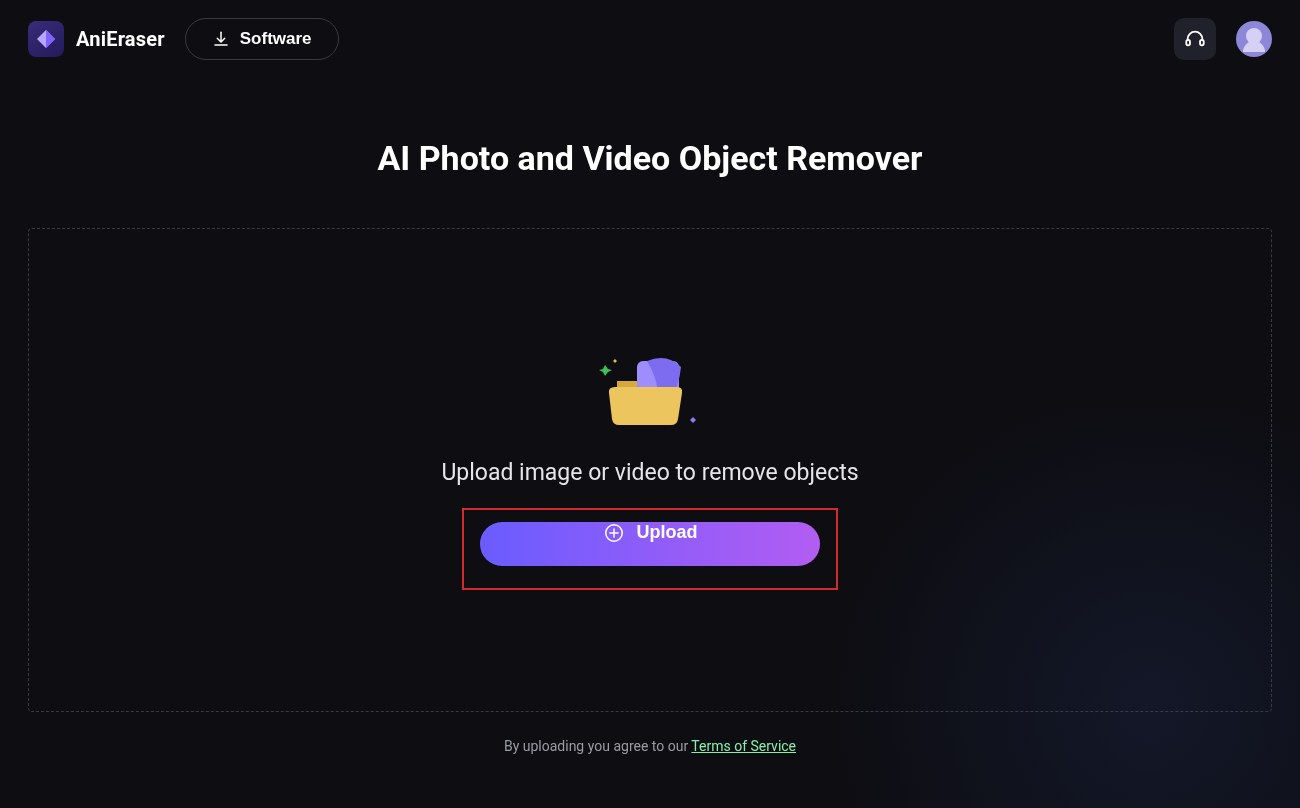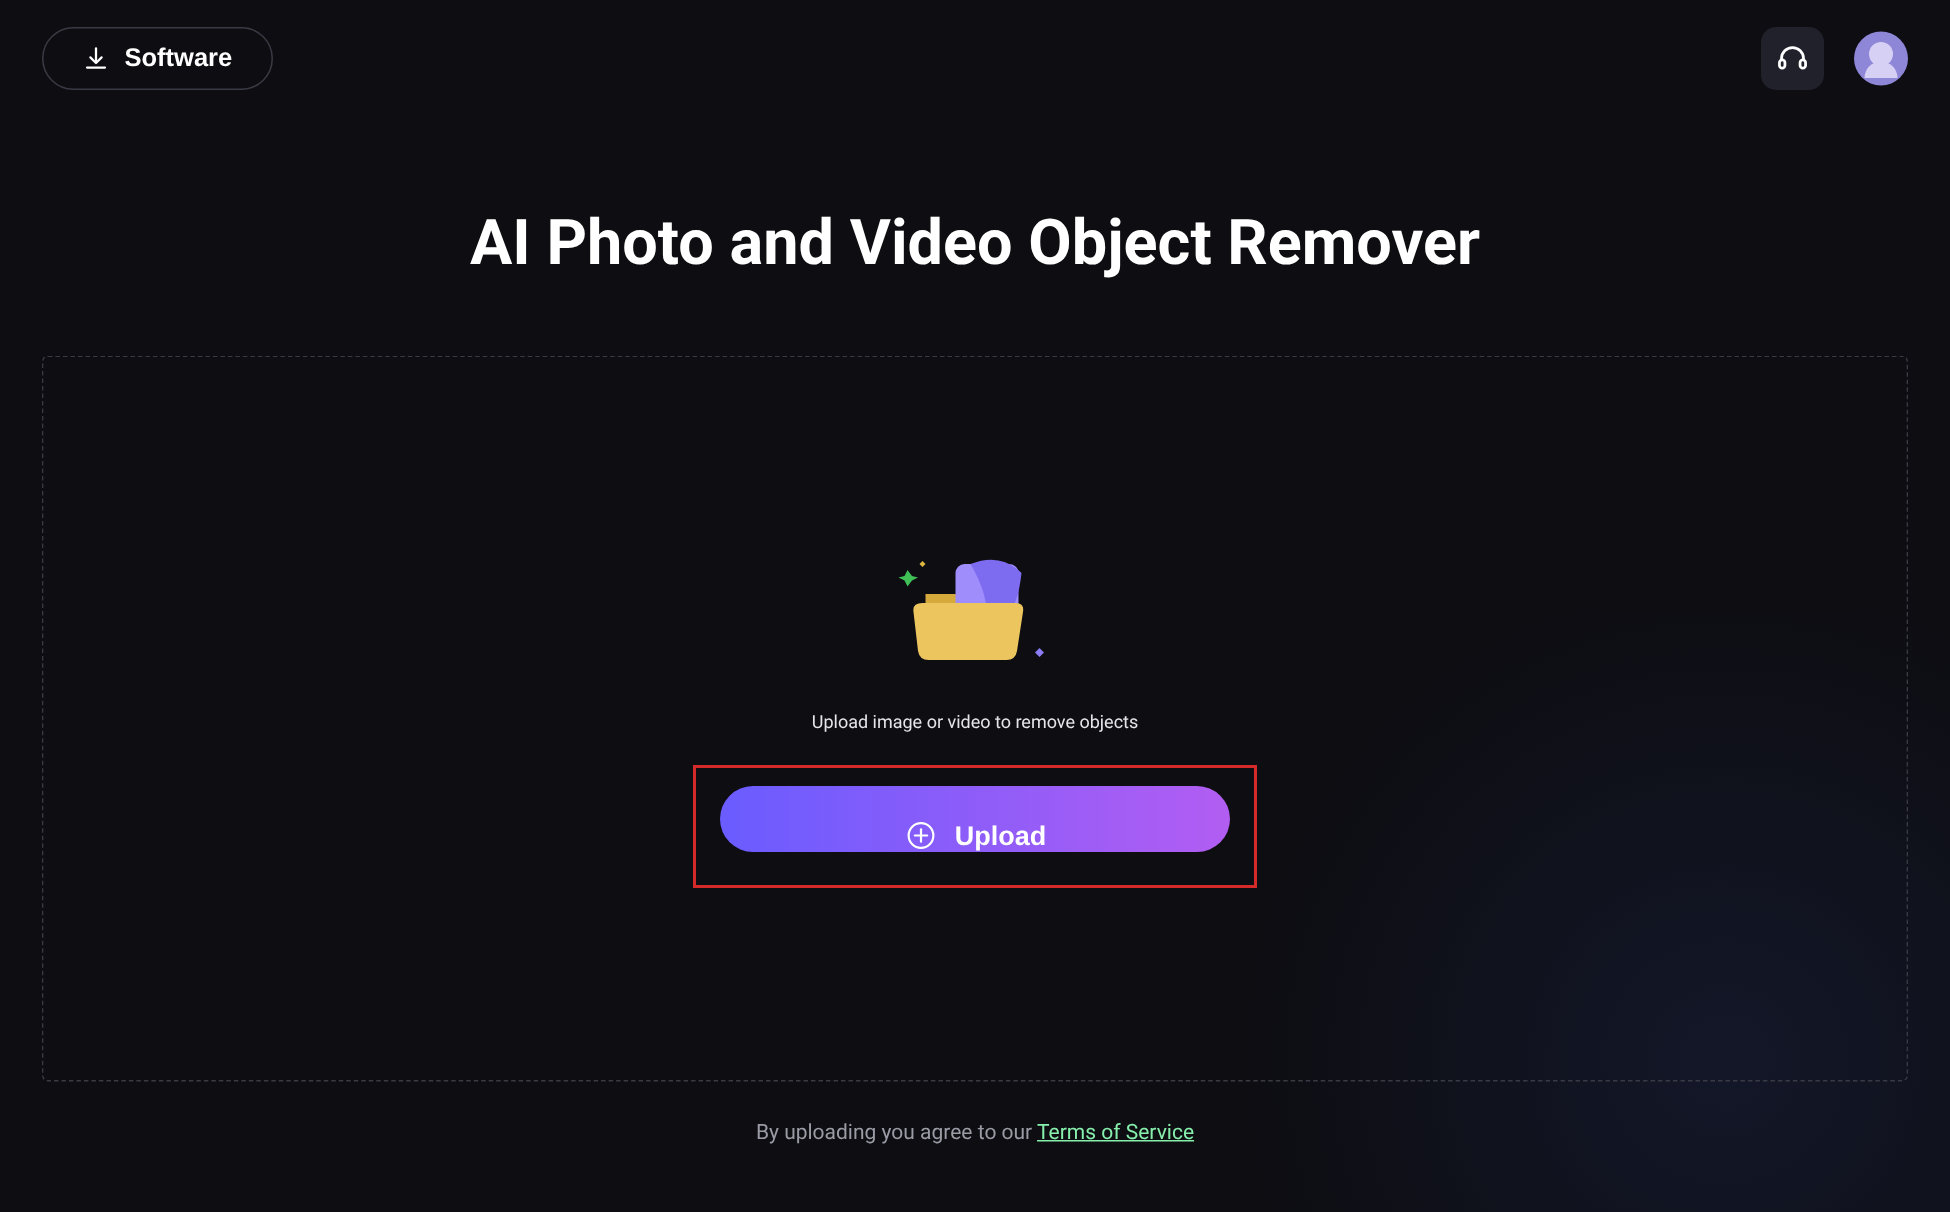--- a/index.html
+++ b/index.html
@@ -103,42 +103,42 @@
   }
   .avatar { position: relative; overflow: hidden; }
 
   
   .main {
     position: relative;
     padding: 0 28px;
   }
   .page-title {
     text-align: center;
-    font-size: 42px;
+    font-size: 34px;
     font-weight: 700;
     margin-top: 60px;
     margin-bottom: 50px;
   }
 
   .dropzone {
     border: 1px dashed #3a3a44;
     border-radius: 4px;
     height: 484px;
     display: flex;
     flex-direction: column;
     align-items: center;
     justify-content: center;
     gap: 22px;
     position: relative;
   }
 
   .folder-illus { width: 110px; height: 86px; position: relative; }
 
   .hint-text {
-    font-size: 12px;
+    font-size: 23px;
     color: #e5e5ea;
   }
 
   .highlight-box {
     border: 2px solid #d42a2a;
     padding: 12px 10px 22px 10px;
     width: 376px;
     display: flex;
     justify-content: center;
   }
@@ -146,21 +146,21 @@
   .upload-btn {
     width: 340px;
     height: 44px;
     border: none;
     border-radius: 22px;
     background: linear-gradient(90deg,#6a5cff 0%,#b25df2 100%);
     color: #fff;
     font-size: 18px;
     font-weight: 600;
     display: inline-flex;
-    align-items: flex-end;
+    align-items: flex-start;
     justify-content: center;
     gap: 12px;
     cursor: pointer;
   }
 
   .agree-line {
     text-align: center;
     margin-top: 26px;
     font-size: 14px;
     color: #9b9ba6;
@@ -171,20 +171,29 @@
   }
 
   svg { display: block; }
 </style>
 </head>
 <body>
 
 <div class="bg-haze"></div>
 
 <div class="header">
+  <div class="logo-wrap">
+    <div class="app-logo">
+      <svg width="22" height="22" viewBox="0 0 22 22">
+        <polygon points="11,2 20,11 11,20 2,11" fill="#b9a7ff"></polygon>
+        <polygon points="11,2 20,11 11,20" fill="#7e63ff"></polygon>
+      </svg>
+    </div>
+    <span class="app-name">AniEraser</span>
+  </div>
 
   <button class="pill-btn">
     <span>
       <svg width="18" height="18" viewBox="0 0 24 24" fill="none" stroke="#fff" stroke-width="2" stroke-linecap="round" stroke-linejoin="round">
         <path d="M12 3v12"></path>
           <path d="M7 11l5 5 5-5"></path>
           <path d="M4 20h16"></path>
       </svg>
     </span>
     <span>Software</span>

